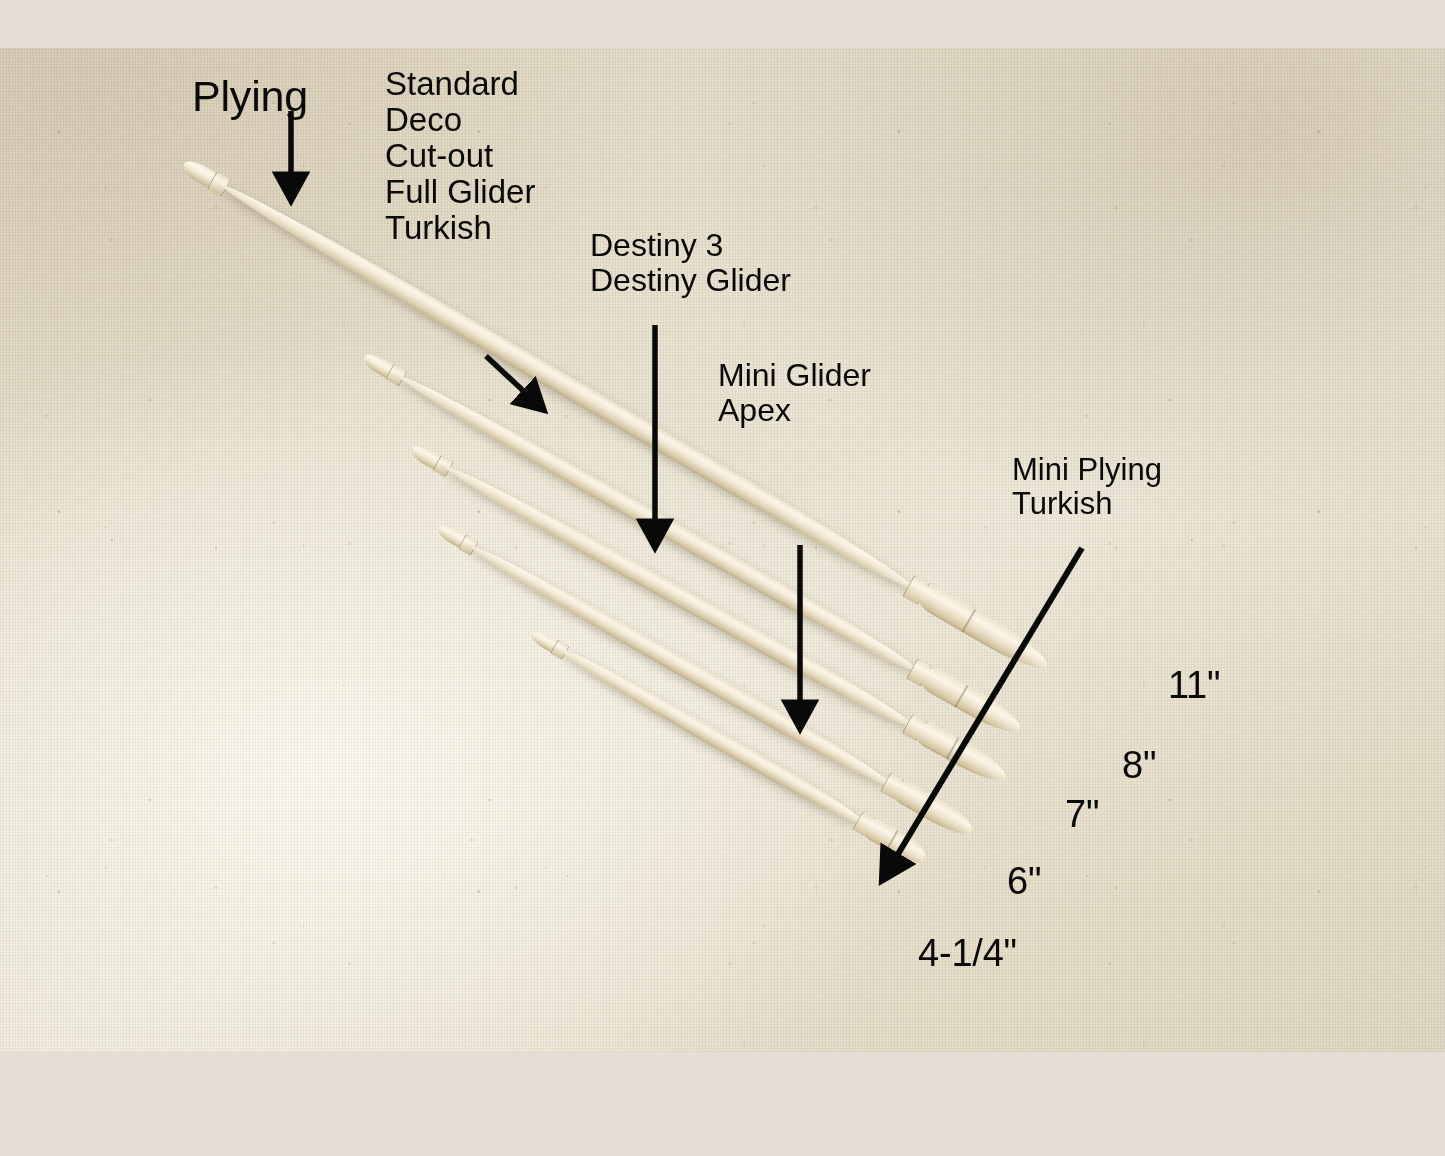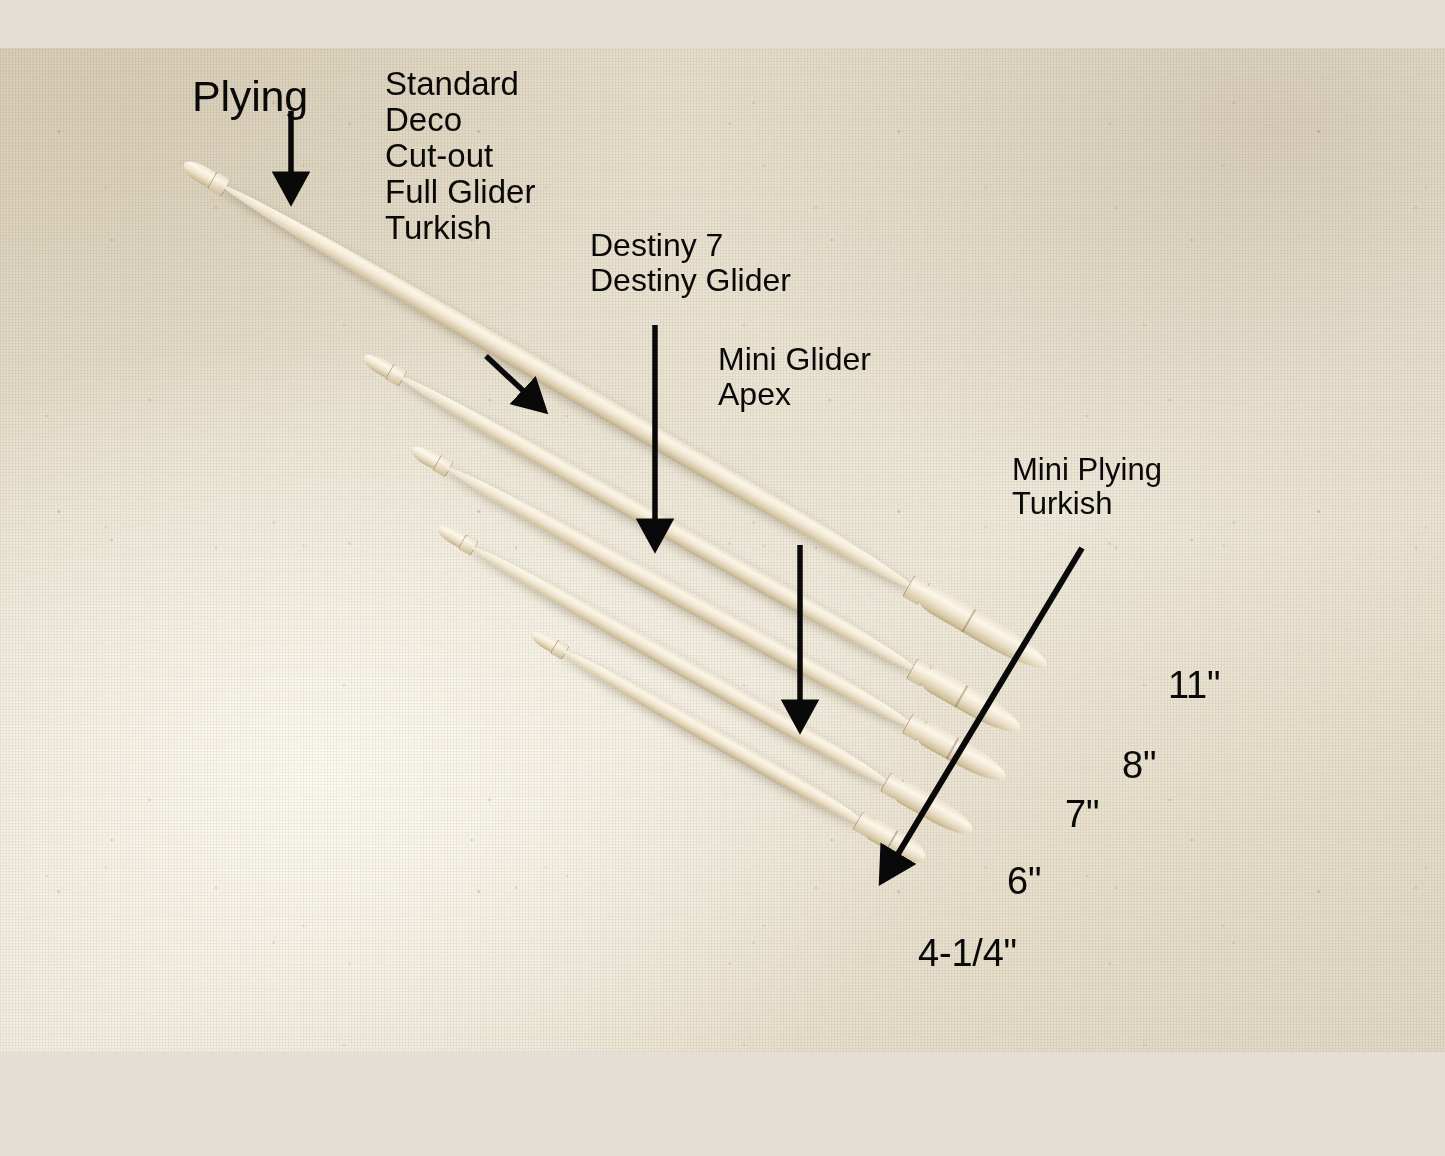--- a/index.html
+++ b/index.html
@@ -147,25 +147,25 @@
 
     <div class="blk" style="left:385px;top:18px;width:210px;font-size:33px;">
       <div>Standard</div>
       <div>Deco</div>
       <div>Cut-out</div>
       <div>Full Glider</div>
       <div>Turkish</div>
     </div>
 
     <div class="blk" style="left:590px;top:180px;width:272px;font-size:32px;">
-      <div>Destiny 7</div>
+      <div>Destiny 3</div>
       <div>Destiny Glider</div>
     </div>
 
-    <div class="blk" style="left:718px;top:294px;width:222px;font-size:32px;">
+    <div class="blk" style="left:718px;top:310px;width:222px;font-size:32px;">
       <div>Mini Glider</div>
       <div>Apex</div>
     </div>
 
     <div class="blk" style="left:1012px;top:405px;width:230px;font-size:31px;">
       <div>Mini Plying</div>
       <div>Turkish</div>
     </div>
 
     <span class="lbl" style="left:1168px;top:616px;font-size:38px;">11"</span>

